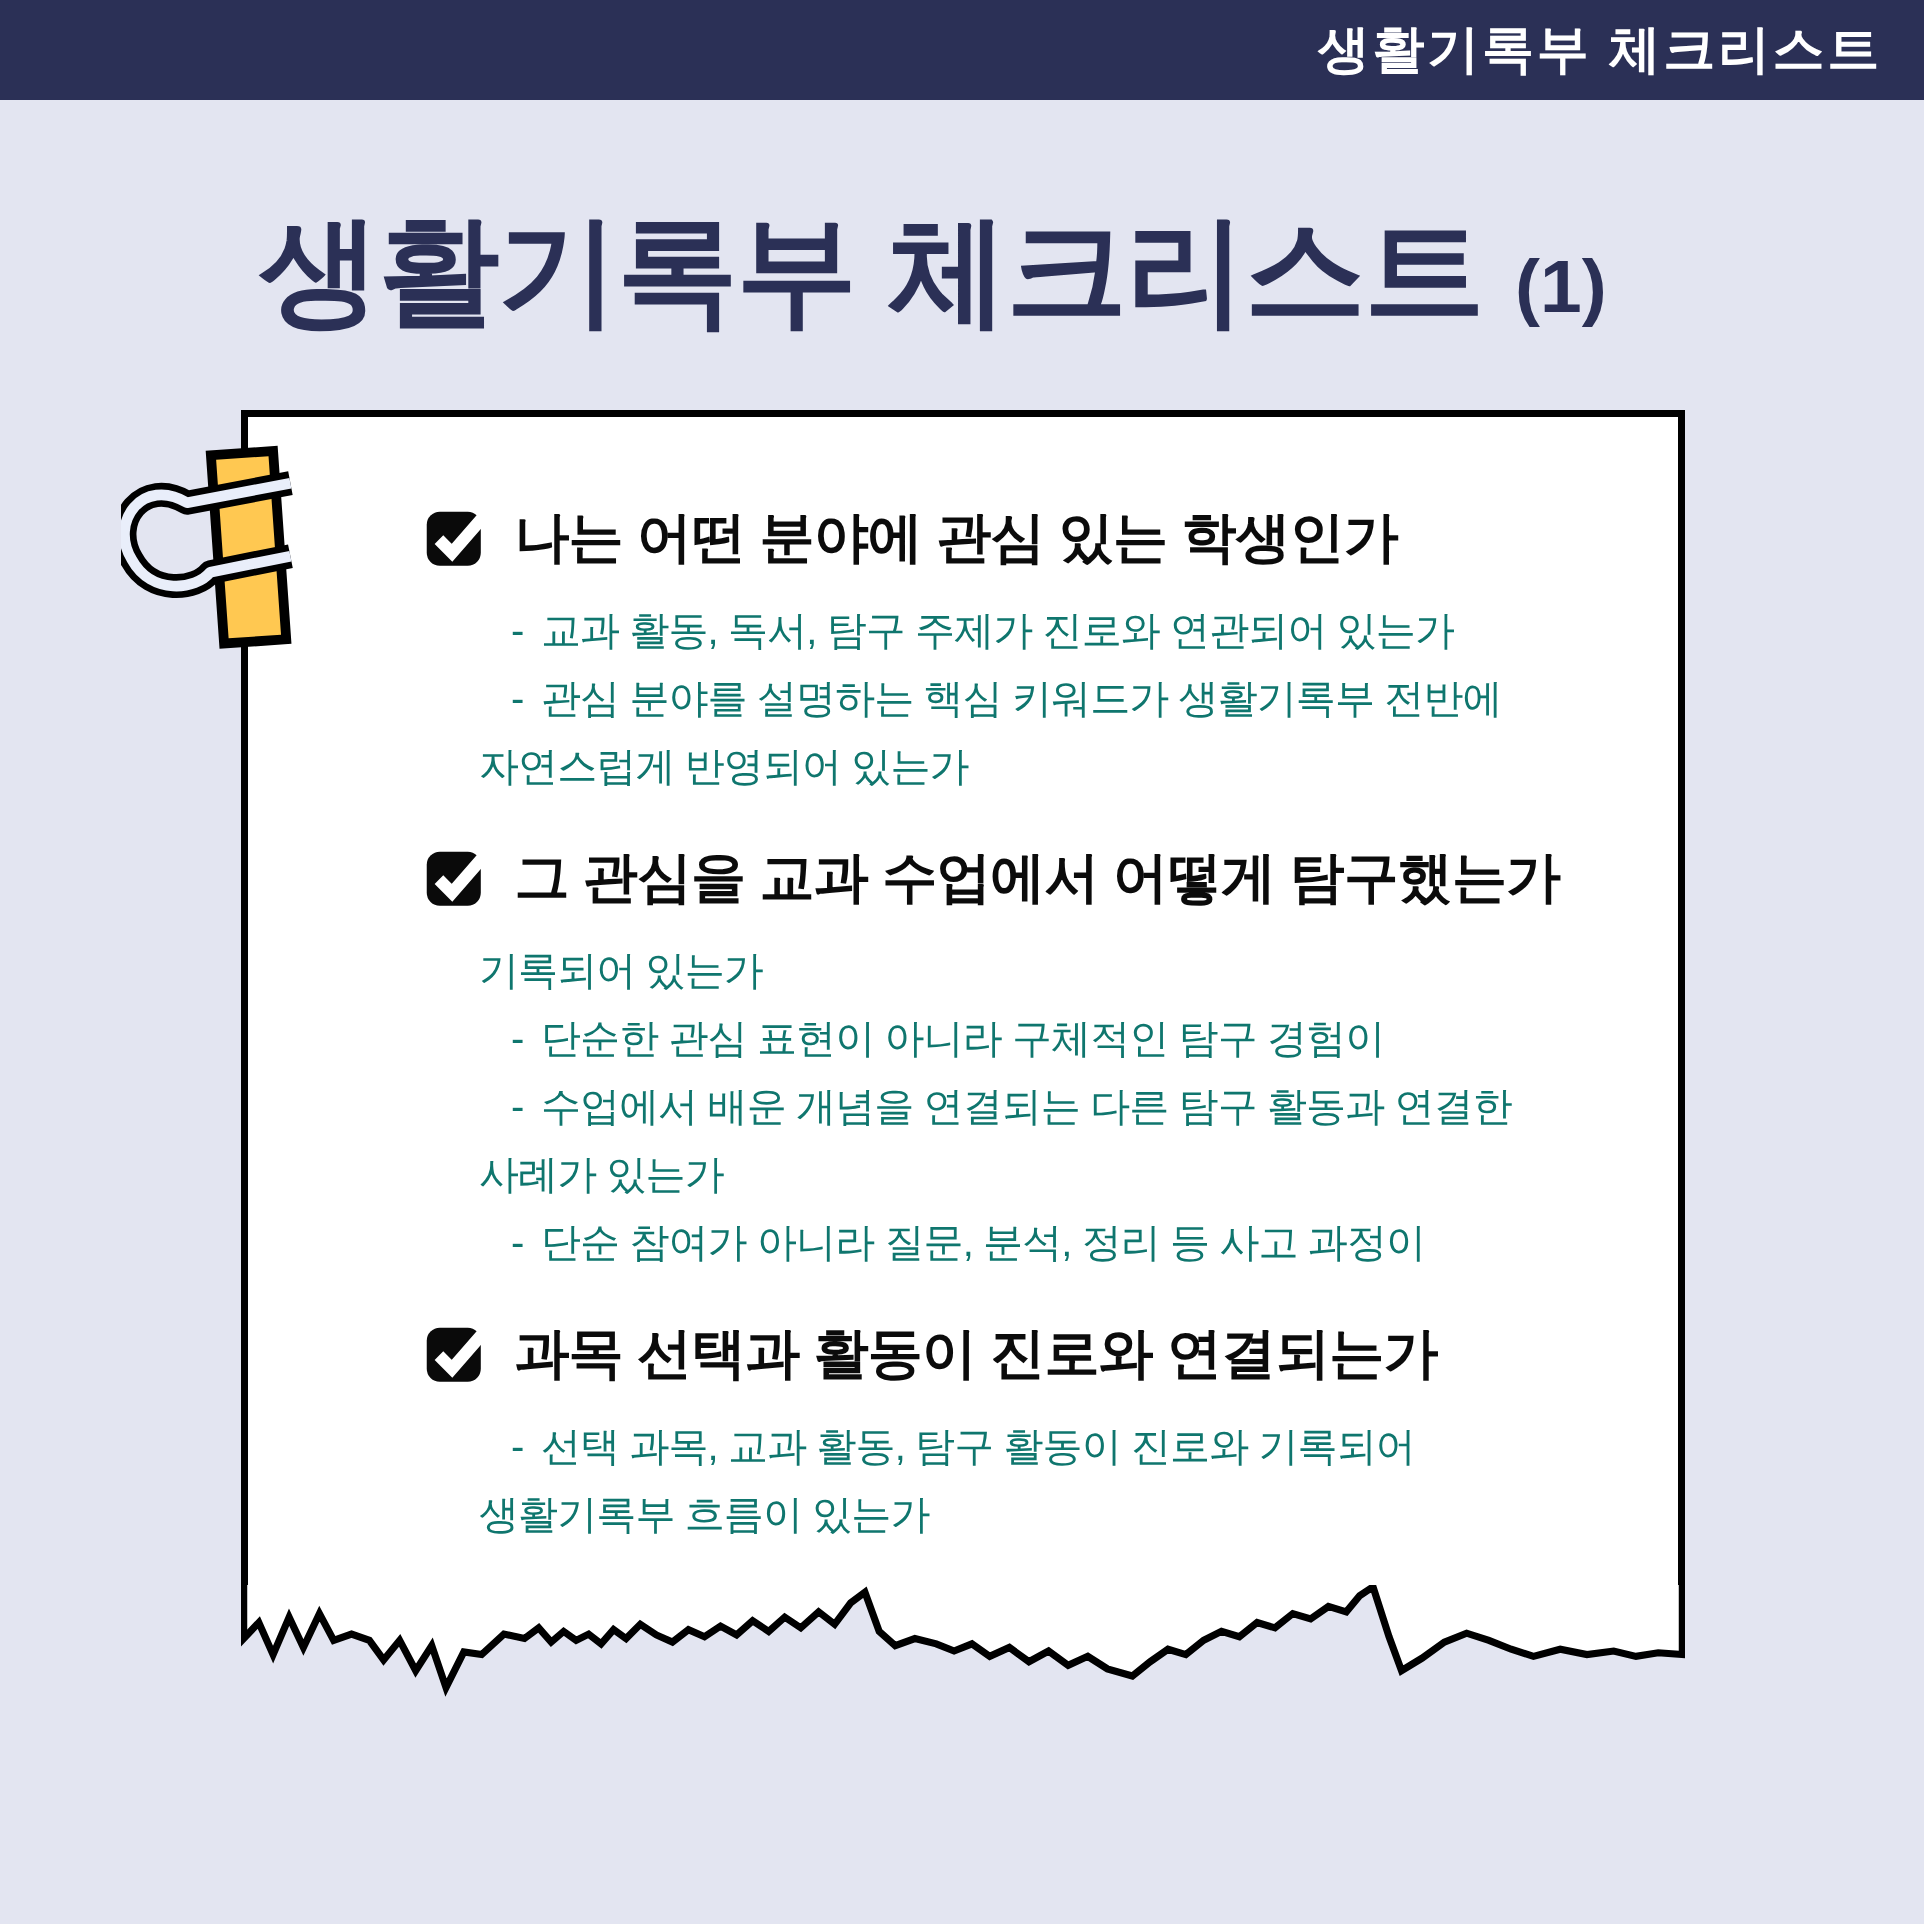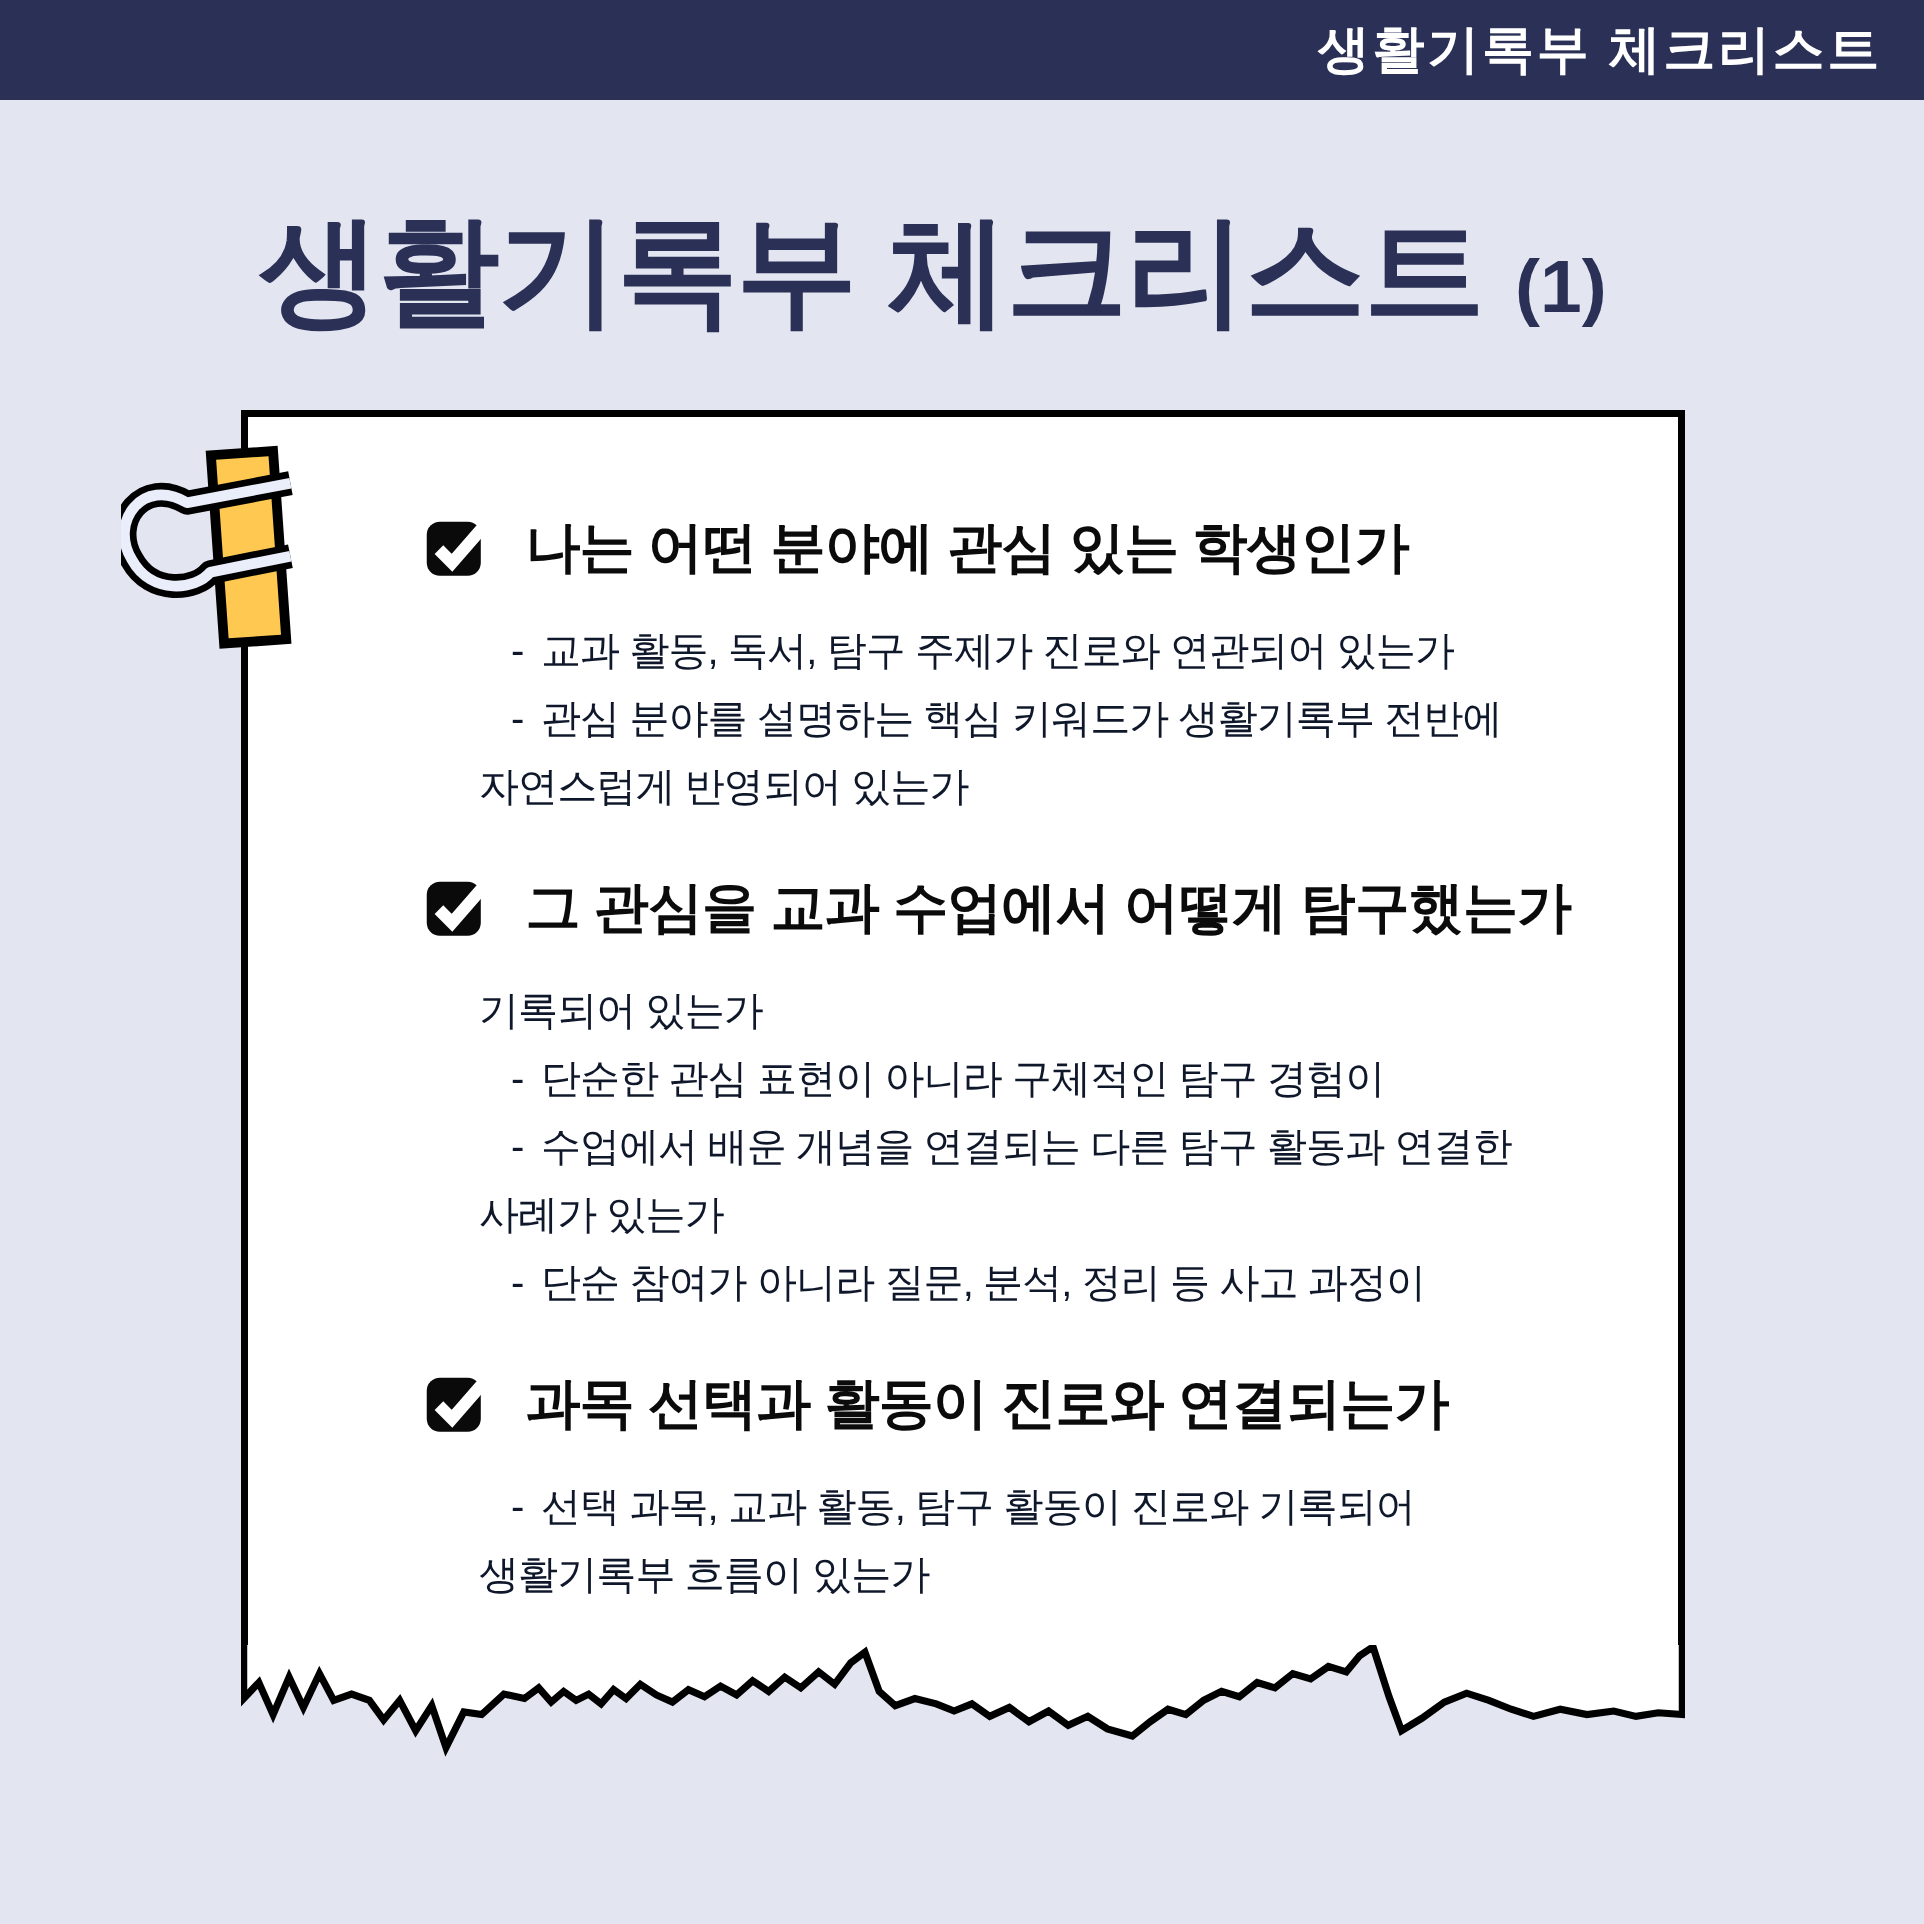--- a/index.html
+++ b/index.html
@@ -42,24 +42,24 @@
 
   
   .clip{position:absolute;left:-120px;top:34px;width:232px;height:276px;}
 
   
   .item{margin:0 0 0 0;}
   .item + .item{margin-top:43px;}
   .item-head{display:flex;align-items:center;gap:21.4px;margin-bottom:25px;}
   .checkbox{width:68px;height:68px;flex:0 0 auto;}
   .item-head h2{
-    margin:11px;font-size:55px;font-weight:800;color:#0B0B0B;
+    margin:0;font-size:55px;font-weight:800;color:#0B0B0B;
     letter-spacing:-0.9px;white-space:nowrap;line-height:1.2;
   }
-  .points{color:#0f172a;}
+  .points{color:#0f766e;}
   .line{
     font-size:40px;font-weight:300;line-height:68px;
     white-space:nowrap;letter-spacing:-0.9px;
   }
   .line.first{margin-left:86px;}
   .line.cont{margin-left:54px;}
   .dash{display:inline-block;width:30px;}
 </style>
 </head>
 <body>

